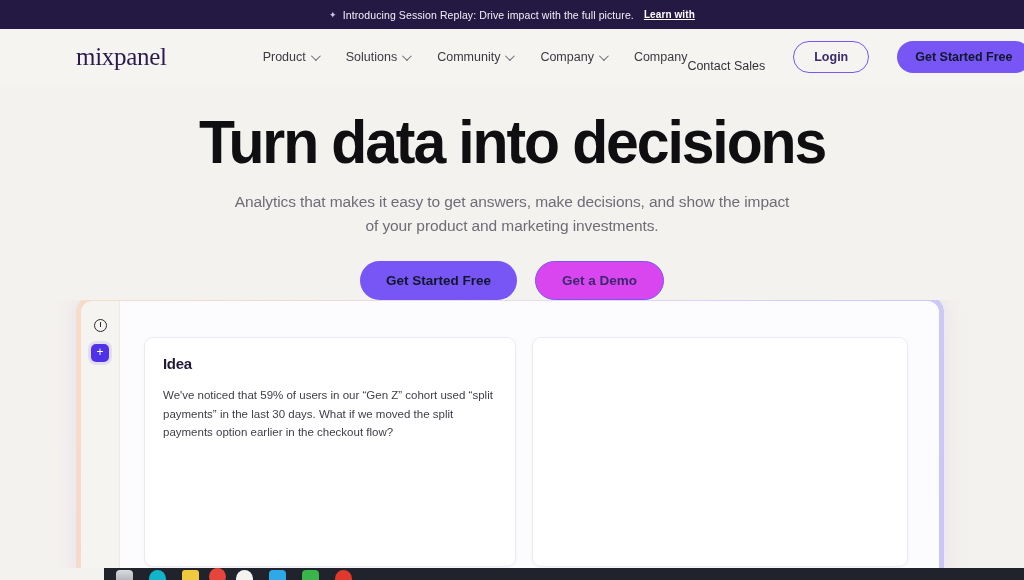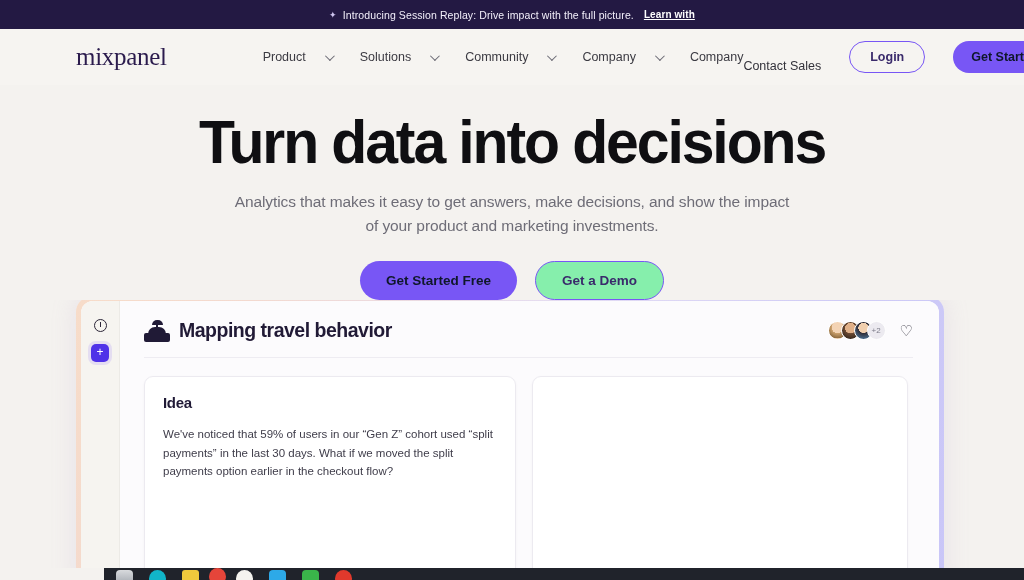--- a/index.html
+++ b/index.html
@@ -35,21 +35,21 @@
   .logo{
     font-family:"Liberation Serif", serif;
     font-size:25px; color:#2b1b4d; letter-spacing:-.3px;
     white-space:nowrap;
   }
   .nav{
     display:flex; align-items:center; gap:28px;
     margin-left:96px;
   }
   .nav-item{
-    display:flex; align-items:center; gap:19px;
+    display:flex; align-items:center; gap:5px;
     font-size:12.5px; color:#3b3a42; cursor:pointer; white-space:nowrap;
   }
   .chev{
     width:7px; height:7px; display:inline-block;
     border-right:1.3px solid #6b6a74; border-bottom:1.3px solid #6b6a74;
     transform:rotate(45deg) translateY(-2px);
   }
   .header-right{
     margin-left:auto; display:flex; align-items:flex-end; gap:28px;
   }
@@ -79,21 +79,21 @@
   }
   .sub{
     margin-top:16px;
     font-size:15.5px; color:#6e6d77; line-height:1.52;
     letter-spacing:-.1px;
   }
   .cta{
     margin-top:24px; display:flex; justify-content:center; gap:18px;
   }
   .cta .btn-filled{ font-size:13.5px; padding:12px 26px; }
-  .cta .btn-outline{ font-size:13.5px; padding:11px 26px; background:#86efac;}
+  .cta .btn-outline{ font-size:13.5px; padding:11px 26px; background:#d946ef;}
 
   
   .shot-wrap{
     position:absolute; left:76px; top:296px;
     width:868px; height:300px;
     border-radius:16px;
     padding:5px;
     background:
       linear-gradient(110deg,#f7dcc9 0%, #f3d9cf 18%, #e3dcf4 52%, #cfcbf6 78%, #c9c6f8 100%);
     box-shadow:0 -2px 26px rgba(180,150,200,.18);
@@ -265,39 +265,20 @@
 
 <div class="shot-wrap">
   <div class="shot">
 
     <div class="rail">
       <div class="clock"></div>
       <div class="plusbtn">+</div>
     </div>
 
     <div class="canvas">
-      <div class="canvas-head">
-        <div class="doc-icon">
-          <div class="leaf"></div>
-            <div class="trunk"></div>
-          <div class="mound"></div>
-            <div class="base"></div>
-        </div>
-        <div class="doc-title">Mapping travel behavior</div>
-
-        <div class="head-right">
-          <div class="avatars">
-            <div class="av av1"></div>
-            <div class="av av2"></div>
-            <div class="av av3"></div>
-            <div class="avplus">+2</div>
-          </div>
-          <div class="heart">♡</div>
-        </div>
-      </div>
 
       <div class="cards">
         <div class="card a">
           <div class="card-title">Idea</div>
           <div class="card-body">We've noticed that 59% of users in our “Gen Z” cohort used “split payments” in the last 30 days. What if we moved the split payments option earlier in the checkout flow?</div>
         </div>
         <div class="card b">
           <div class="card-title"></div>
           <div class="card-body"></div>
         </div>

